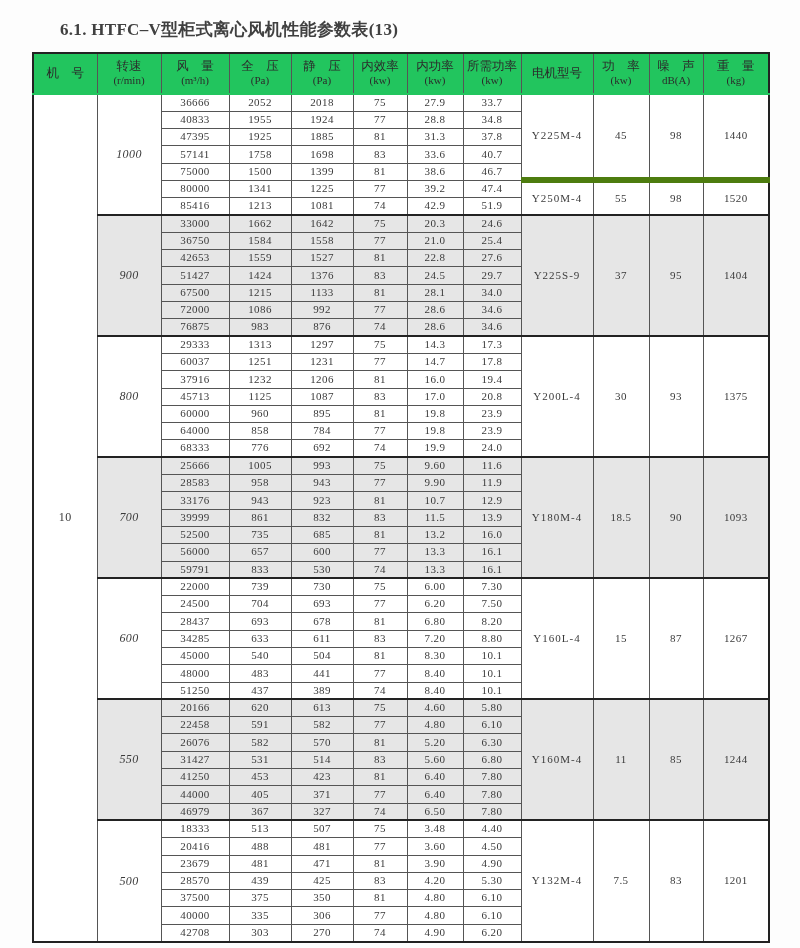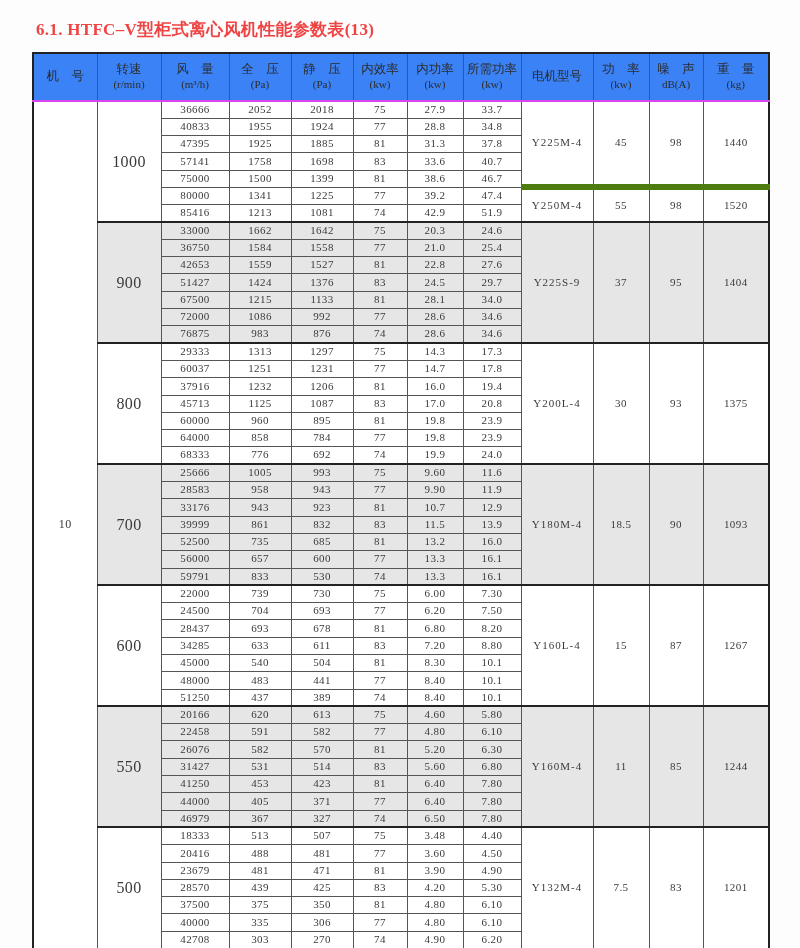--- a/index.html
+++ b/index.html
@@ -7,56 +7,56 @@
   body {
     height: 948px;
     font-family: "Liberation Serif", "DejaVu Serif", serif;
     color: #2e2e2e;
     overflow: hidden;
   }
   .page { padding: 16px 32px 0 32px; }
   .doc-title {
     font-size: 17px;
     font-weight: bold;
-    margin: 2px 0 11px 4px;
+    margin: 2px 0 11px 28px;
     letter-spacing: 0.3px;
-    color: #ef4444;
+    color: #404040;
   }
   table.perf {
     border-collapse: collapse;
     table-layout: fixed;
     width: 736px;
     border: 2px solid #222;
     background: #fff;
   }
   .perf th, .perf td {
     border: 1px solid #555;
     text-align: center;
     vertical-align: middle;
     font-size: 11px;
     color: #3a3a3a;
     overflow: hidden;
     padding: 0;
     line-height: 1.25;
   }
   .perf thead th {
-    height: 48px;
+    height: 41px;
     font-size: 12.5px;
     font-weight: normal;
     color: #2b2b2b;
-    border-bottom: 2px solid #d946ef;
-    background: #3b82f6;
+    border-bottom: 2px solid #22c55e;
+    background: #22c55e;
   }
   .perf thead th .unit { font-size: 11px; }
   .perf tbody td { height: 17.3px; letter-spacing: 0.4px; }
   .perf tr.block-start > td { border-top: 2px solid #222; }
   .perf td.group-start { border-top: 6px solid #4d7c0f; }
   .perf tr.shaded > td { background: #e6e6e6; }
   .perf td.machine-cell { background: #fff; font-size: 12px; }
-  .perf td.speed-cell { font-size: 16px; }
+  .perf td.speed-cell { font-size: 12px; font-style: italic; }
   .perf td.motor-model-cell { letter-spacing: 1px; }
 </style>
 </head>
 <body>
 
 <div class="page">
   <div class="doc-title">6.1. HTFC–V型柜式离心风机性能参数表(13)</div>
 
   <table class="perf">
     <colgroup>

